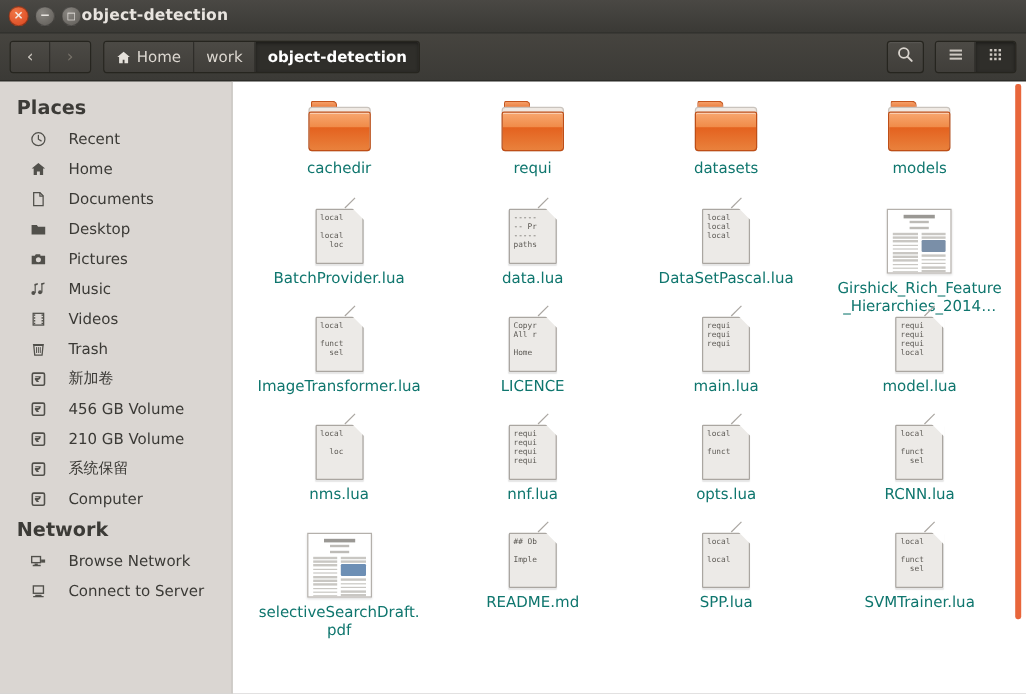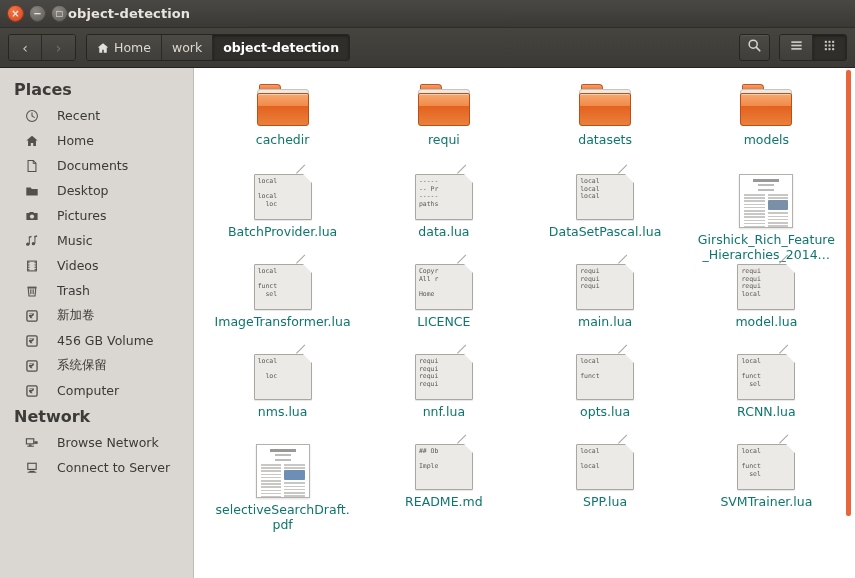--- a/index.html
+++ b/index.html
@@ -160,21 +160,21 @@
     background: #efe9e3; border: 1px solid #c9c3bd; border-radius: 3px;
   }
   .ico-folder .front {
     position: absolute; left: 0; top: 9px; width: 52px; height: 33px;
     background: linear-gradient(to bottom,#f8a76f 0%, #f08b49 38%, #e4621f 40%, #e9813c 100%);
     border: 1px solid #bf4e16; border-radius: 2px 2px 3px 3px;
     box-shadow: inset 0 1px 0 rgba(255,255,255,0.45);
   }
 
   
-  .ico-file { width: 58px; height: 46px; position: relative; }
+  .ico-file { width: 40px; height: 46px; position: relative; }
   .ico-file .sheet {
     position: absolute; inset: 0;
     background: #eceae7;
     border: 1px solid #aaa6a1;
     border-radius: 1px;
     box-shadow: 0 1px 1px rgba(0,0,0,0.10);
   }
   .ico-file .fold {
     position: absolute; right: -1px; top: -1px;
     width: 0; height: 0;
@@ -419,20 +419,29 @@
           </span>
           <span>456 GB Volume</span>
         </div>
         <div class="sb-item">
           <span class="sb-ico">
             <svg viewBox="0 0 16 16" width="14" height="14">
               <rect x="2.2" y="2.2" width="11.6" height="11.6" rx="1.4" fill="none" stroke="#51504b" stroke-width="1.5"></rect>
               <path fill="#51504b" d="M5 5.2h5.4c-.2 2.2-1.4 3.4-3.2 3.6l1.6 1.9H6.4L4.6 8.4V6.8h3.6c.1-.3.1-.4.1-.7H5z"></path>
             </svg>
           </span>
+          <span>210 GB Volume</span>
+        </div>
+        <div class="sb-item">
+          <span class="sb-ico">
+            <svg viewBox="0 0 16 16" width="14" height="14">
+              <rect x="2.2" y="2.2" width="11.6" height="11.6" rx="1.4" fill="none" stroke="#51504b" stroke-width="1.5"></rect>
+              <path fill="#51504b" d="M5 5.2h5.4c-.2 2.2-1.4 3.4-3.2 3.6l1.6 1.9H6.4L4.6 8.4V6.8h3.6c.1-.3.1-.4.1-.7H5z"></path>
+            </svg>
+          </span>
           <span>系统保留</span>
         </div>
         <div class="sb-item">
           <span class="sb-ico">
             <svg viewBox="0 0 16 16" width="14" height="14">
               <rect x="2.2" y="2.2" width="11.6" height="11.6" rx="1.4" fill="none" stroke="#51504b" stroke-width="1.5"></rect>
               <path fill="#51504b" d="M5 5.2h5.4c-.2 2.2-1.4 3.4-3.2 3.6l1.6 1.9H6.4L4.6 8.4V6.8h3.6c.1-.3.1-.4.1-.7H5z"></path>
             </svg>
           </span>
           <span>Computer</span>

